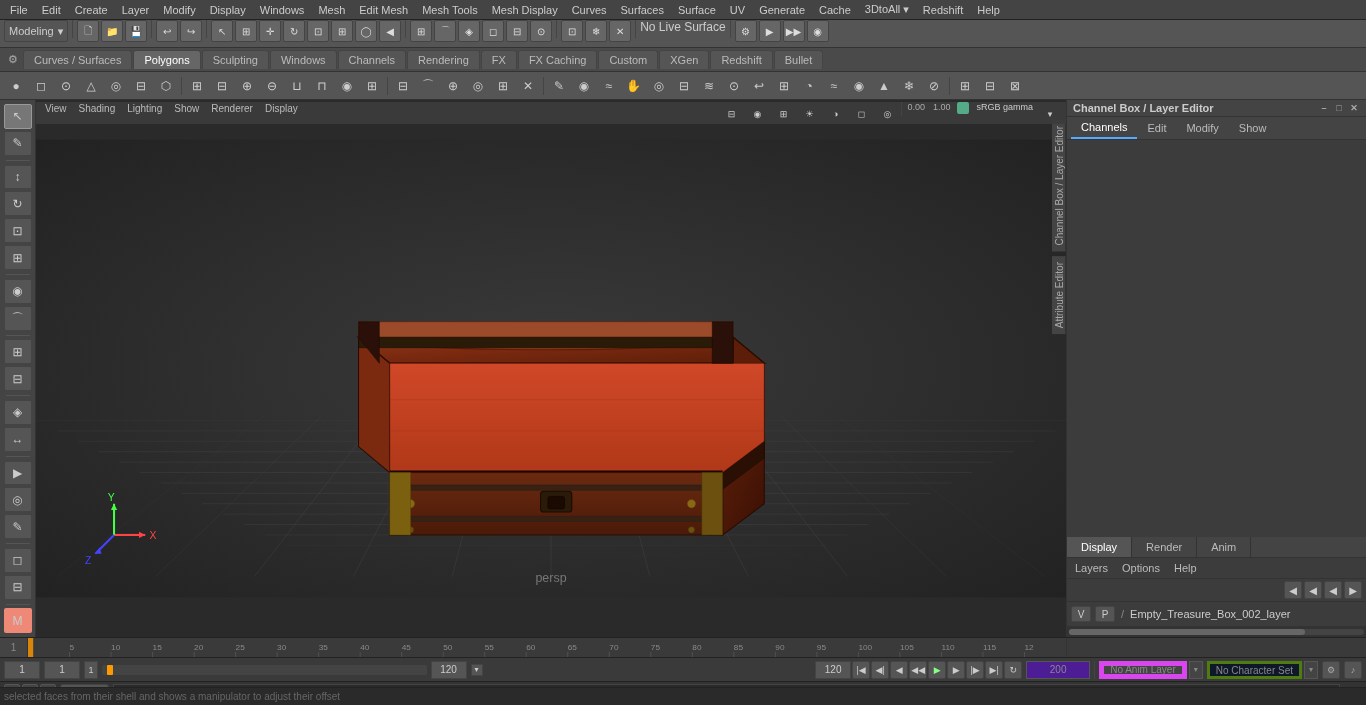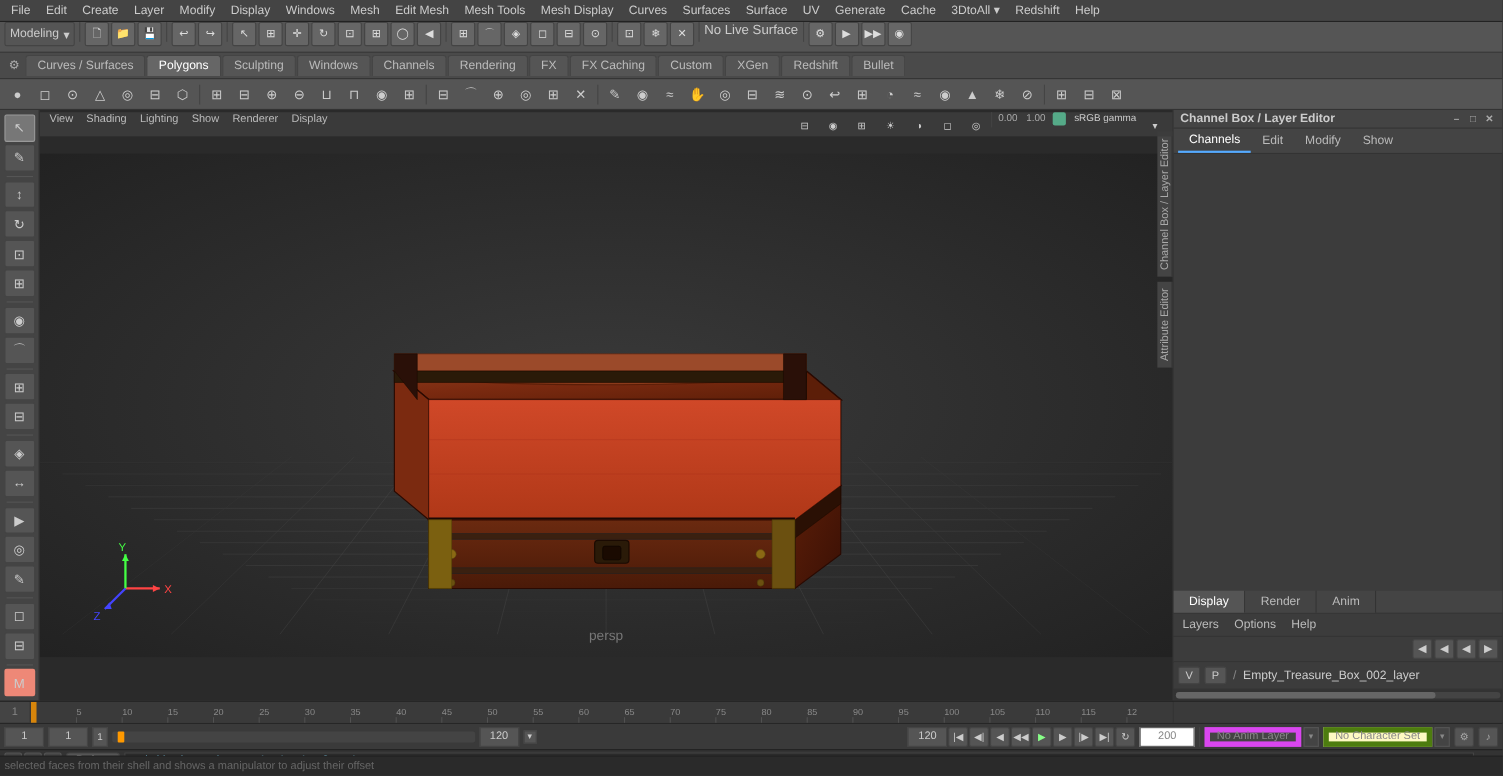--- a/index.html
+++ b/index.html
@@ -943,35 +943,35 @@
     <div class="anim-btn">◀|</div>
     <div class="anim-btn">◀</div>
     <div class="anim-btn">◀◀</div>
     <div class="anim-btn" style="background:#555;color:#8f8;">▶</div>
     <div class="anim-btn">▶</div>
     <div class="anim-btn">|▶</div>
     <div class="anim-btn">▶|</div>
     <div class="anim-btn">↻</div>
   </div>
 
-  <div style="width:50px;height:18px;background:#ffffff;border:1px solid #555;display:flex;align-items:center;justify-content:center;text-align:right;">
+  <div style="width:64px;height:18px;background:#4c1d95;border:1px solid #555;display:flex;align-items:center;justify-content:center;text-align:right;">
     <span style="font-size:10px;color:#888;">200</span>
   </div>
 
   <div style="width:1px;height:18px;background:#444;"></div>
 
   <div style="display:flex;align-items:center;gap:2px;">
     <div style="height:18px;background:#444;border:5px solid #d946ef;padding:0 6px;display:flex;align-items:center;font-size:10px;color:#888;cursor:pointer;">
       <span>No Anim Layer</span>
     </div>
     <div style="width:14px;height:18px;background:#444;border:1px solid #555;display:flex;align-items:center;justify-content:center;cursor:pointer;font-size:8px;color:#888;">▾</div>
   </div>
 
   <div style="display:flex;align-items:center;gap:2px;">
-    <div style="height:18px;background:#fef9c3;border:5px solid #4d7c0f;padding:0 6px;display:flex;align-items:center;font-size:10px;color:#888;cursor:pointer;">
+    <div style="height:18px;background:#0f172a;border:3px solid #4d7c0f;padding:0 6px;display:flex;align-items:flex-end;font-size:10px;color:#888;cursor:pointer;">
       <span>No Character Set</span>
     </div>
     <div style="width:14px;height:18px;background:#444;border:1px solid #555;display:flex;align-items:center;justify-content:center;cursor:pointer;font-size:8px;color:#888;">▾</div>
   </div>
 
   <div class="bottom-icon-btn">⚙</div>
   <div class="bottom-icon-btn">♪</div>
 </div>
 
 <div id="status-bar">

